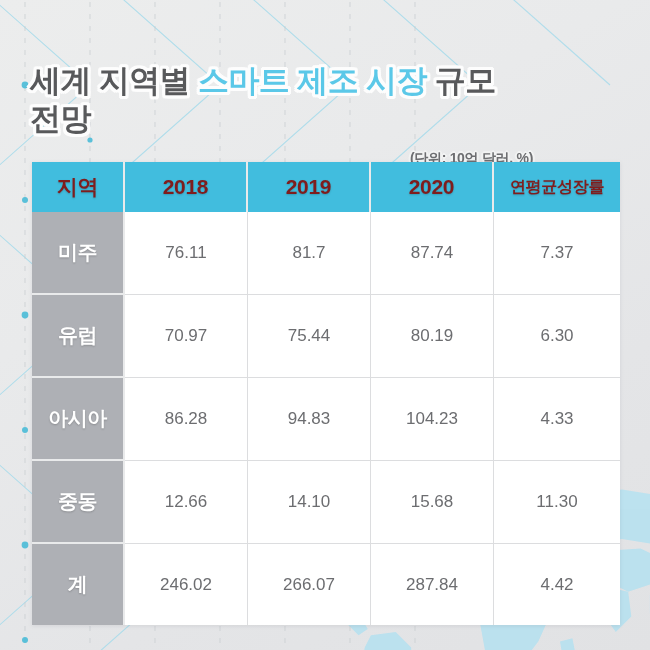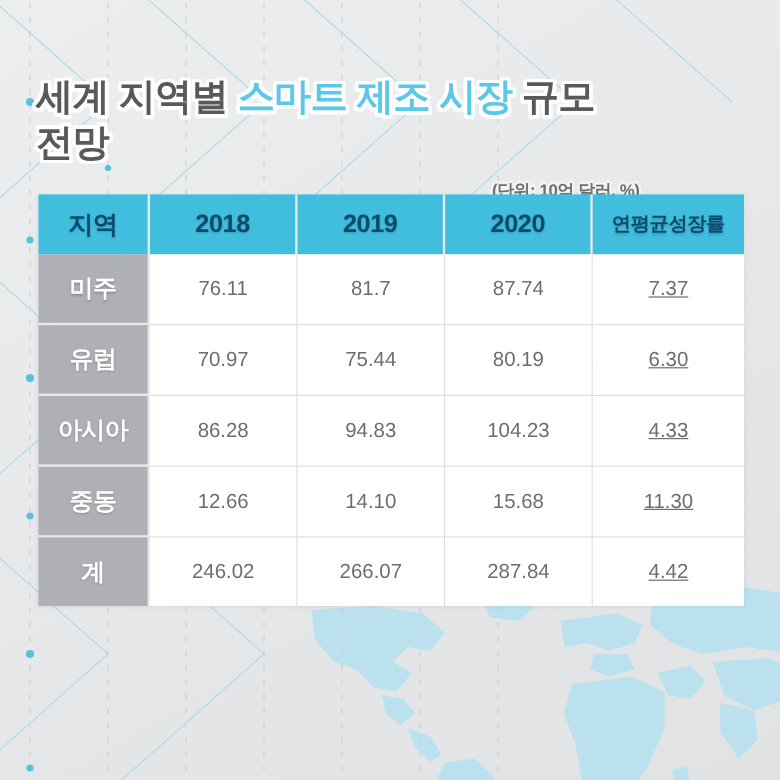--- a/index.html
+++ b/index.html
@@ -86,21 +86,21 @@
     table-layout: fixed;
   }
 
   table.data-table col.c-label { width: 93px; }
   table.data-table col.c-num   { width: 123px; }
   table.data-table col.c-cagr  { width: 126px; }
 
   thead th {
     height: 50px;
     background: #41bdde;
-    color: #0c4a6e;
+    color: #7f1d1d;
     font-size: 21px;
     font-weight: bold;
     letter-spacing: -0.3px;
     text-align: center;
     vertical-align: middle;
     padding: 0;
     border-right: 2px solid #e9eaeb;
     text-shadow: 0 1px 2px rgba(0,0,0,0.18);
   }
   thead th:last-child { border-right: none; }
@@ -111,28 +111,28 @@
     vertical-align: middle;
     text-align: center;
     padding: 0;
     font-size: 17px;
     color: #6c6d70;
     background: #ffffff;
     border-right: 1px solid #dcdddf;
     border-bottom: 1px solid #dcdddf;
     margin-left: 15px;
   }
-  tbody td:last-child { border-right: none; text-decoration: underline; }
+  tbody td:last-child { border-right: none; }
   tbody tr:last-child td { border-bottom: none; }
 
   tbody th.row-label {
     height: 57px;
     vertical-align: middle;
     text-align: center;
-    padding: 0;
+    padding: 12px;
     background: #aeb0b5;
     color: #ffffff;
     font-size: 20px;
     font-weight: bold;
     letter-spacing: -0.5px;
     border-bottom: 2px solid #e9eaeb;
     border-right: 2px solid #e9eaeb;
     text-shadow: 0 1px 2px rgba(0,0,0,0.2);
   }
   tbody tr:last-child th.row-label { border-bottom: none; }

